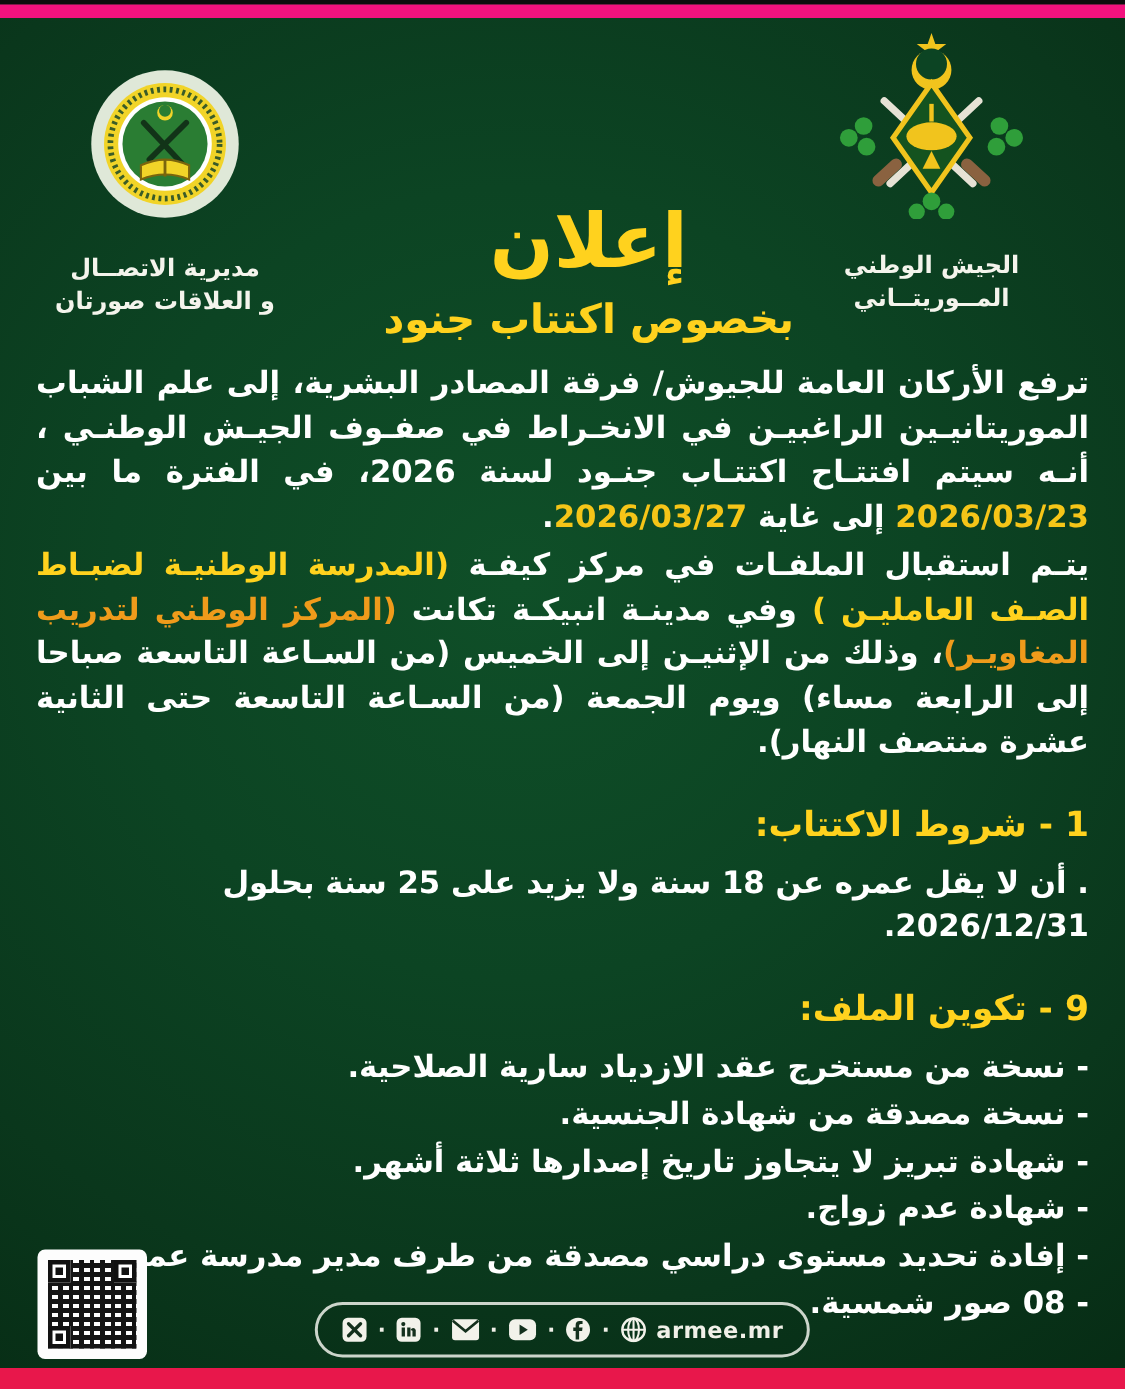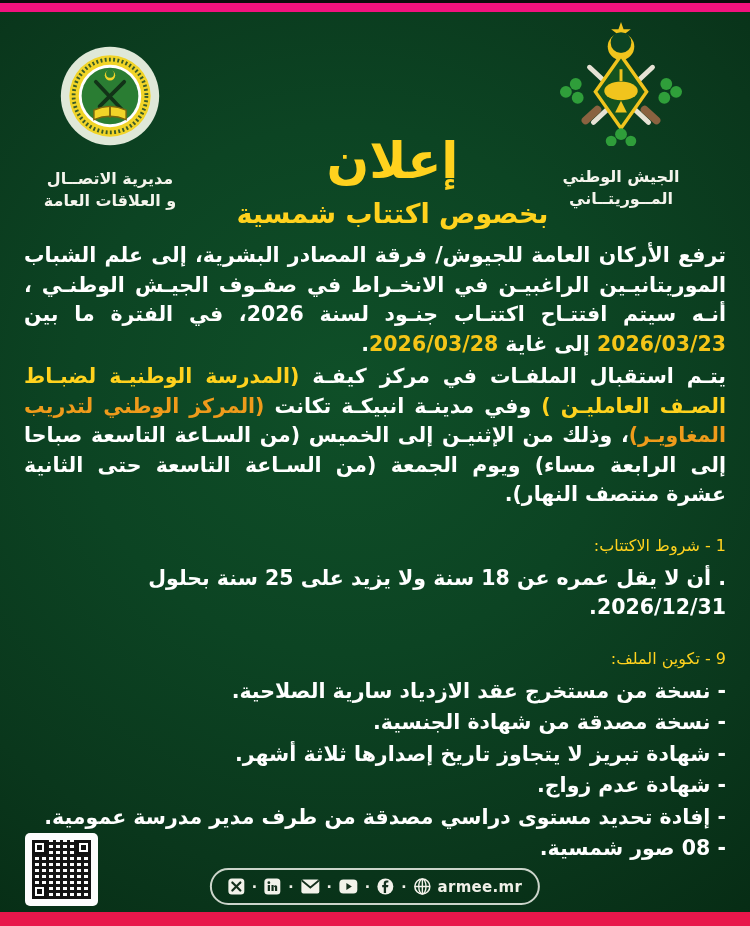--- a/index.html
+++ b/index.html
@@ -32,21 +32,21 @@
   .content{
     position:absolute;top:241px;right:24px;left:24px;
     color:#ffffff;font-weight:bold;font-size:20.5px;line-height:1.44;
     text-align:justify;
   }
   .content p{margin:0 0 3px 0;}
   .yellow{color:#ffd21e;}
   .gold{color:#f5c518;}
   .orange{color:#ef9b1b;}
   .section-title{
-    color:#ffd21e;font-size:16px;font-weight:normal;
+    color:#ffd21e;font-size:23px;font-weight:bold;
     margin:24px 0 7px;
   }
   .list-item{margin:2px 0;text-align:right;}
 
   
   .qr{position:absolute;left:25px;bottom:20px;width:73px;height:73px;background:#fdfdfd;border-radius:5px;padding:7px;}
   .qr-inner{
     position:relative;width:100%;height:100%;
     background-image:
       repeating-linear-gradient(0deg,#141414 0 3px,transparent 3px 6px),
@@ -126,32 +126,32 @@
       <circle cx="55" cy="31.5" r="4.2" fill="#2a7d33"></circle>
       <g stroke="#123318" stroke-width="4" stroke-linecap="round">
         <line x1="40" y1="40" x2="70" y2="72"></line>
         <line x1="70" y1="40" x2="44" y2="66"></line>
       </g>
       <path d="M38,70 Q55,62 72,70 L72,80 Q55,73 38,80 Z" fill="#f1d428" stroke="#7a650e" stroke-width="1.5"></path>
       <line x1="55" y1="66" x2="55" y2="78" stroke="#7a650e" stroke-width="2"></line>
     </svg>
     <div class="logo-caption">
       <div>مديرية الاتصــال</div>
-      <div>و العلاقات العامة</div>
+      <div>و العلاقات صورتان</div>
     </div>
   </div>
 
   <div class="title-block">
     <h1 class="main-title">إعلان</h1>
-    <div class="sub-title">بخصوص اكتتاب شمسية</div>
+    <div class="sub-title">بخصوص اكتتاب جنود</div>
   </div>
 
   <div class="content">
 
-    <p><span>ترفع الأركان العامة للجيوش/ فرقة المصادر البشرية، إلى علم الشباب الموريتانيـين الراغبيـن في الانخـراط في صفـوف الجيـش الوطنـي ، أنـه سيتم افتتـاح اكتتـاب جنـود لسنة 2026، في الفترة ما بين </span><span class="gold">2026/03/23</span><span> إلى غاية </span><span class="gold">2026/03/28</span><span>.</span></p>
+    <p><span>ترفع الأركان العامة للجيوش/ فرقة المصادر البشرية، إلى علم الشباب الموريتانيـين الراغبيـن في الانخـراط في صفـوف الجيـش الوطنـي ، أنـه سيتم افتتـاح اكتتـاب جنـود لسنة 2026، في الفترة ما بين </span><span class="gold">2026/03/23</span><span> إلى غاية </span><span class="gold">2026/03/27</span><span>.</span></p>
 
     <p><span>يتـم استقبال الملفـات في مركز كيفـة </span><span class="yellow">(المدرسة الوطنيـة لضبـاط الصـف العامليـن )</span><span> وفي مدينـة انبيكـة تكانت </span><span class="orange">(المركز الوطني لتدريب المغاويـر)</span><span>، وذلك من الإثنيـن إلى الخميس (من السـاعة التاسعة صباحا إلى الرابعة مساء) ويوم الجمعة (من السـاعة التاسعة حتى الثانية عشرة منتصف النهار).</span></p>
 
     <h2 class="section-title">1 - شروط الاكتتاب:</h2>
     <div>
       <div class="list-item">. أن لا يقل عمره عن 18 سنة ولا يزيد على 25 سنة بحلول 2026/12/31.</div>
     </div>
 
     <h2 class="section-title">9 - تكوين الملف:</h2>
     <div>

